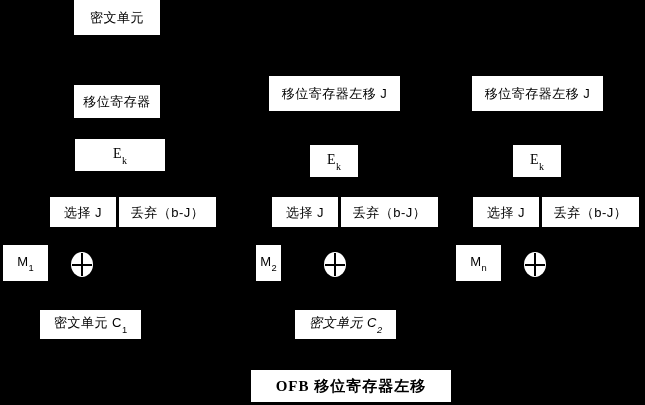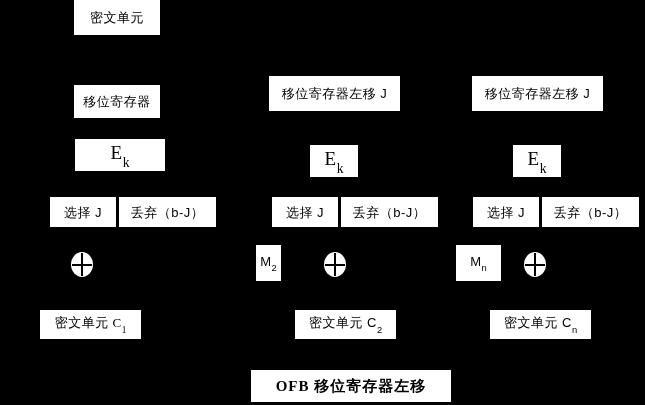--- a/index.html
+++ b/index.html
@@ -23,21 +23,21 @@
     align-items: center;
     justify-content: center;
     box-sizing: border-box;
     font-size: 13px;
     line-height: 1;
     white-space: nowrap;
     letter-spacing: 0.5px;
   }
   .box-serif {
     font-family: "Liberation Serif", "DejaVu Serif", serif;
-    font-size: 19px;
+    font-size: 14px;
   }
   .box-title {
     font-family: "Liberation Serif", "DejaVu Serif", serif;
     font-weight: bold;
     font-size: 15px;
     letter-spacing: 1px;
   }
   .sub {
     font-size: 0.72em;
     vertical-align: sub;
@@ -88,23 +88,26 @@
     <span><span>E</span><span class="sub">k</span></span>
   </div>
 
   <div class="box" style="left:50px; top:197px; width:66px; height:30px;">
     <span>选择 J</span>
   </div>
   <div class="box" style="left:119px; top:197px; width:97px; height:30px;">
     <span>丢弃（b-J）</span>
   </div>
 
+  <div class="box" style="left:3px; top:245px; width:45px; height:36px;">
+    <span><span>M</span><span class="sub">1</span></span>
+  </div>
   <div class="xor" style="left:71px; top:252px; width:22px; height:25px;"></div>
 
-  <div class="box" style="left:40px; top:310px; width:101px; height:29px;font-family:Liberation Serif, serif;">
+  <div class="box" style="left:40px; top:310px; width:101px; height:29px;">
     <span><span>密文单元 C</span><span class="sub">1</span></span>
   </div>
 
   <div class="box" style="left:269px; top:76px; width:131px; height:35px;">
     <span>移位寄存器左移 J</span>
   </div>
 
   <div class="box box-serif" style="left:310px; top:145px; width:48px; height:32px;">
     <span><span>E</span><span class="sub">k</span></span>
   </div>
@@ -114,21 +117,21 @@
   </div>
   <div class="box" style="left:341px; top:197px; width:97px; height:30px;">
     <span>丢弃（b-J）</span>
   </div>
 
   <div class="box" style="left:256px; top:245px; width:25px; height:36px;">
     <span><span>M</span><span class="sub">2</span></span>
   </div>
   <div class="xor" style="left:324px; top:252px; width:22px; height:25px;"></div>
 
-  <div class="box" style="left:295px; top:310px; width:101px; height:29px;">
+  <div class="box" style="left:295px; top:310px; width:101px; height:29px;font-style:italic;">
     <span><span>密文单元 C</span><span class="sub">2</span></span>
   </div>
 
   <div class="box" style="left:472px; top:76px; width:131px; height:35px;">
     <span>移位寄存器左移 J</span>
   </div>
 
   <div class="box box-serif" style="left:513px; top:145px; width:48px; height:32px;">
     <span><span>E</span><span class="sub">k</span></span>
   </div>
@@ -138,21 +141,18 @@
   </div>
   <div class="box" style="left:542px; top:197px; width:97px; height:30px;">
     <span>丢弃（b-J）</span>
   </div>
 
   <div class="box" style="left:456px; top:245px; width:45px; height:36px;text-align:center;">
     <span><span>M</span><span class="sub">n</span></span>
   </div>
   <div class="xor" style="left:524px; top:252px; width:22px; height:25px;"></div>
 
-  <div class="box" style="left:490px; top:310px; width:101px; height:29px;">
-    <span><span>密文单元 C</span><span class="sub">n</span></span>
-  </div>
 
   <div class="box box-title" style="left:251px; top:370px; width:200px; height:32px;">
     <span>OFB 移位寄存器左移</span>
   </div>
 
 </div>
 
 </body></html>

